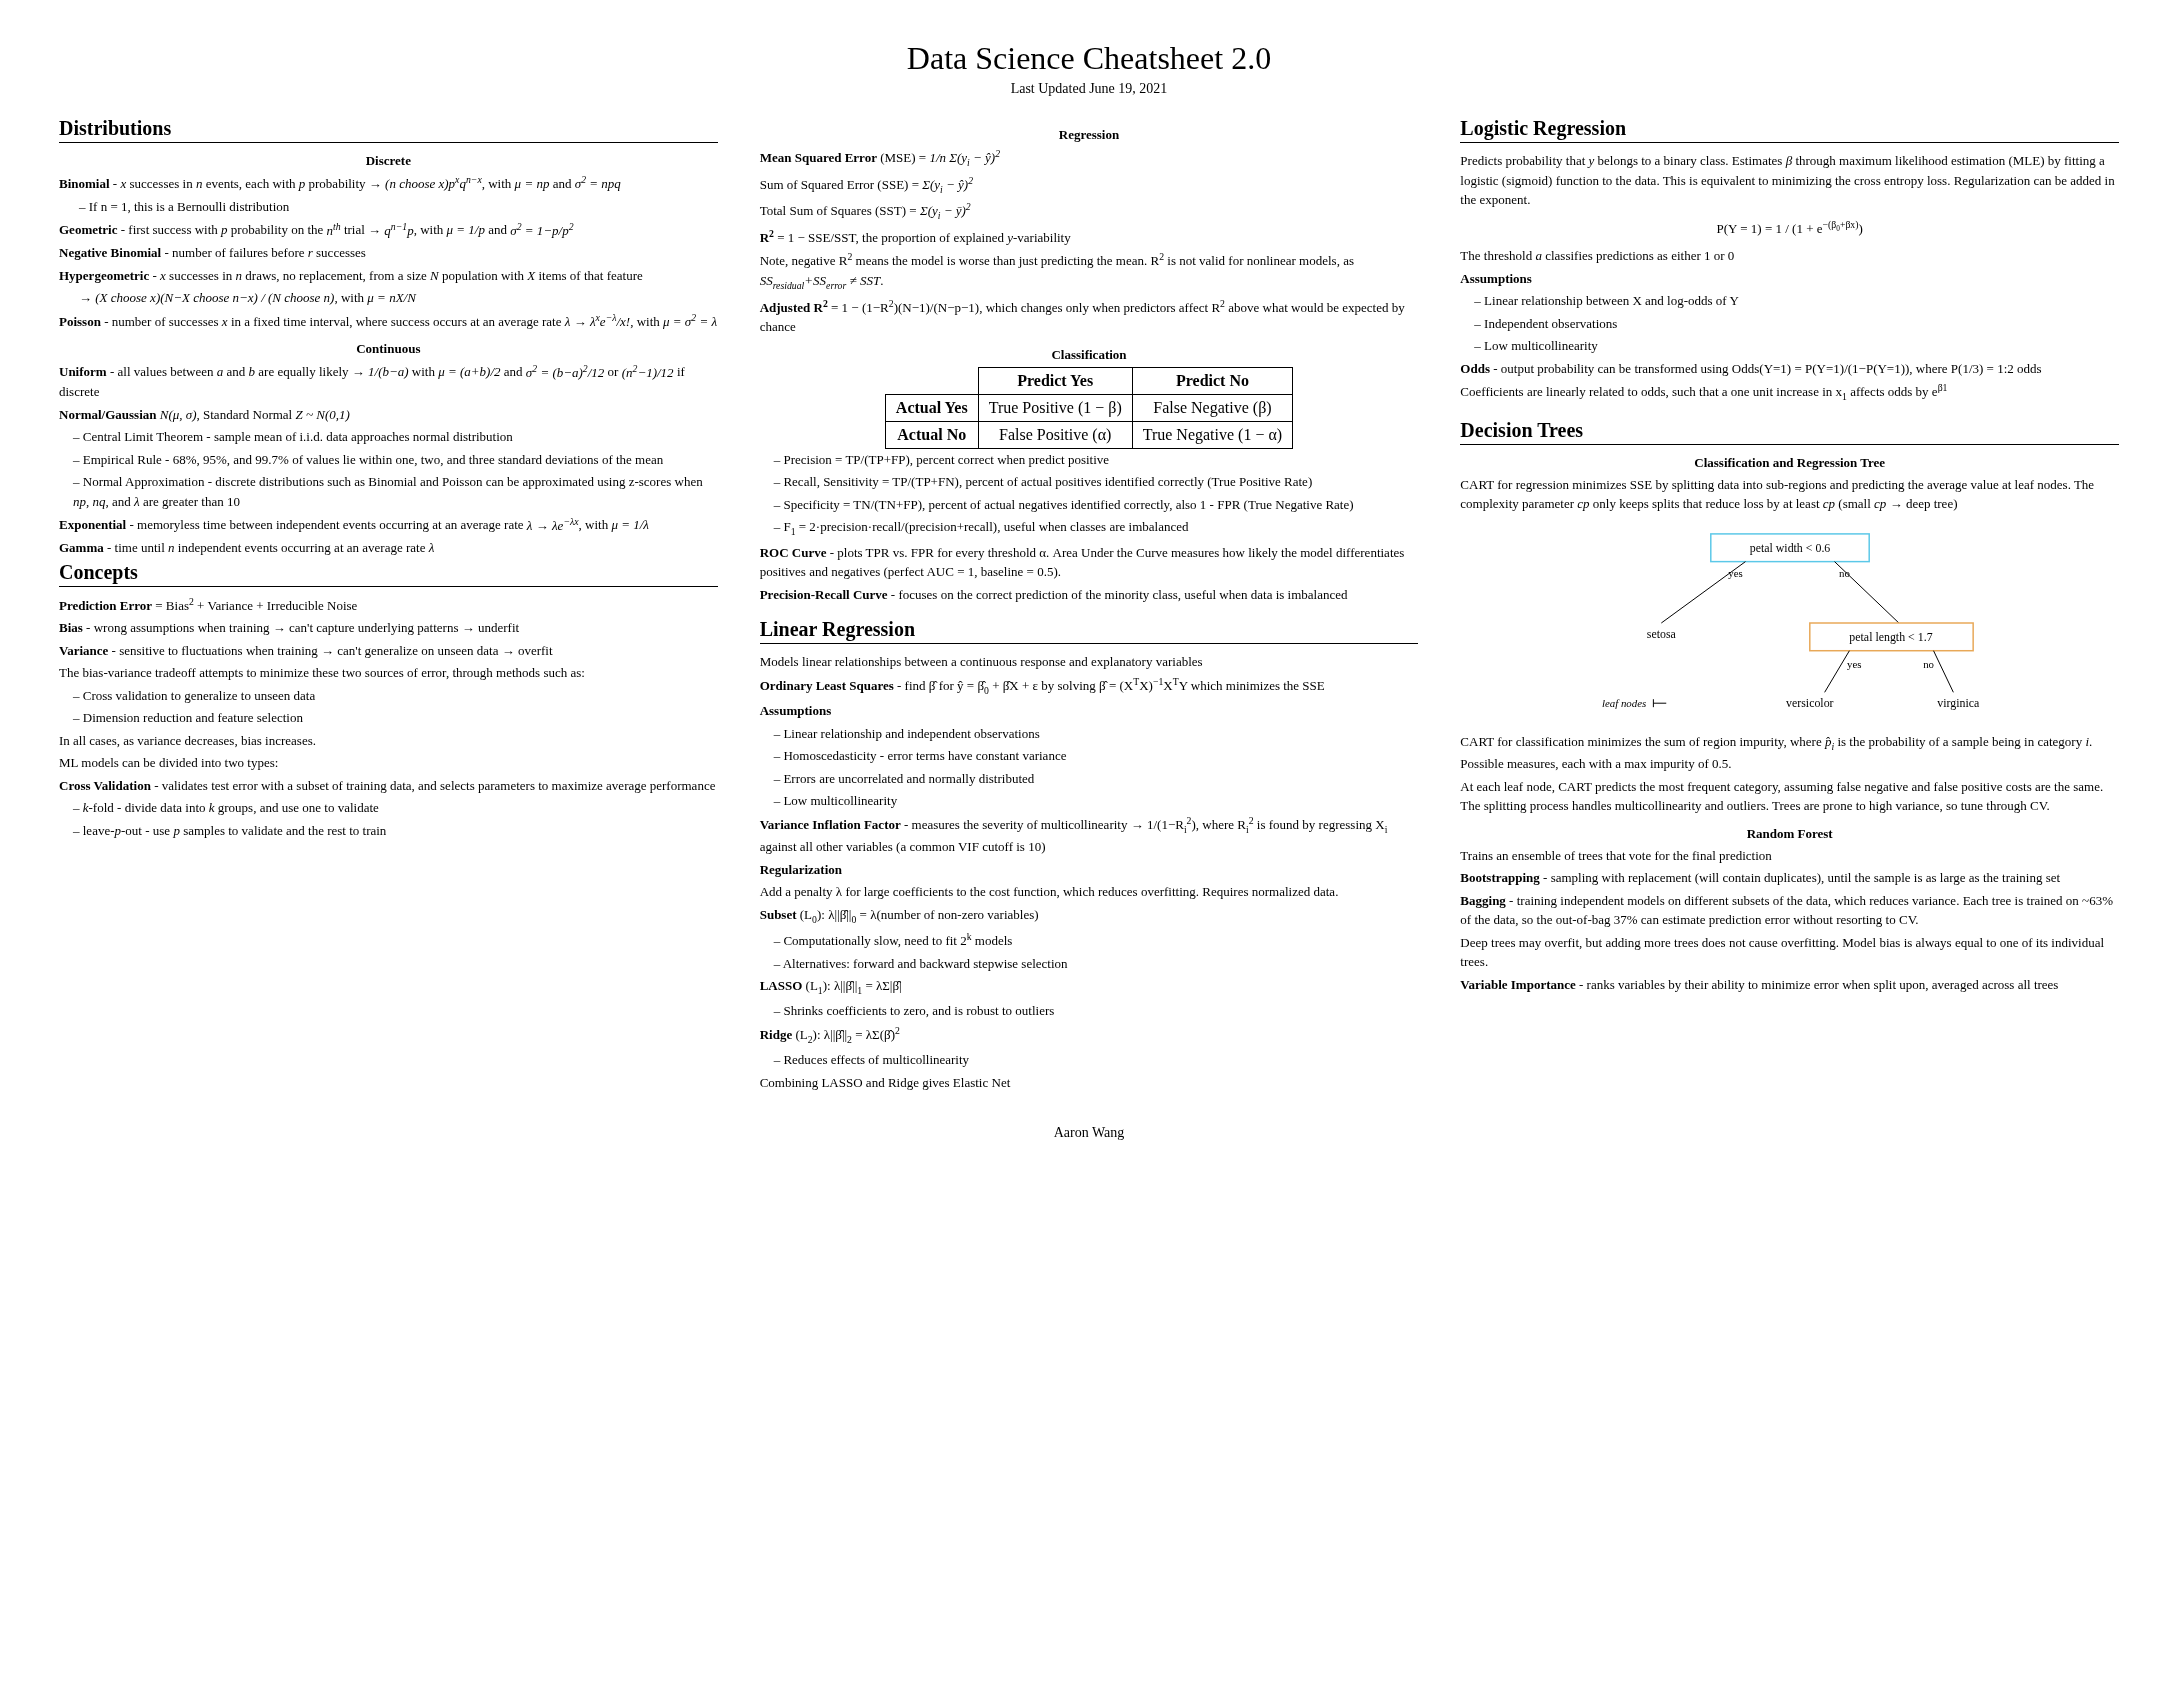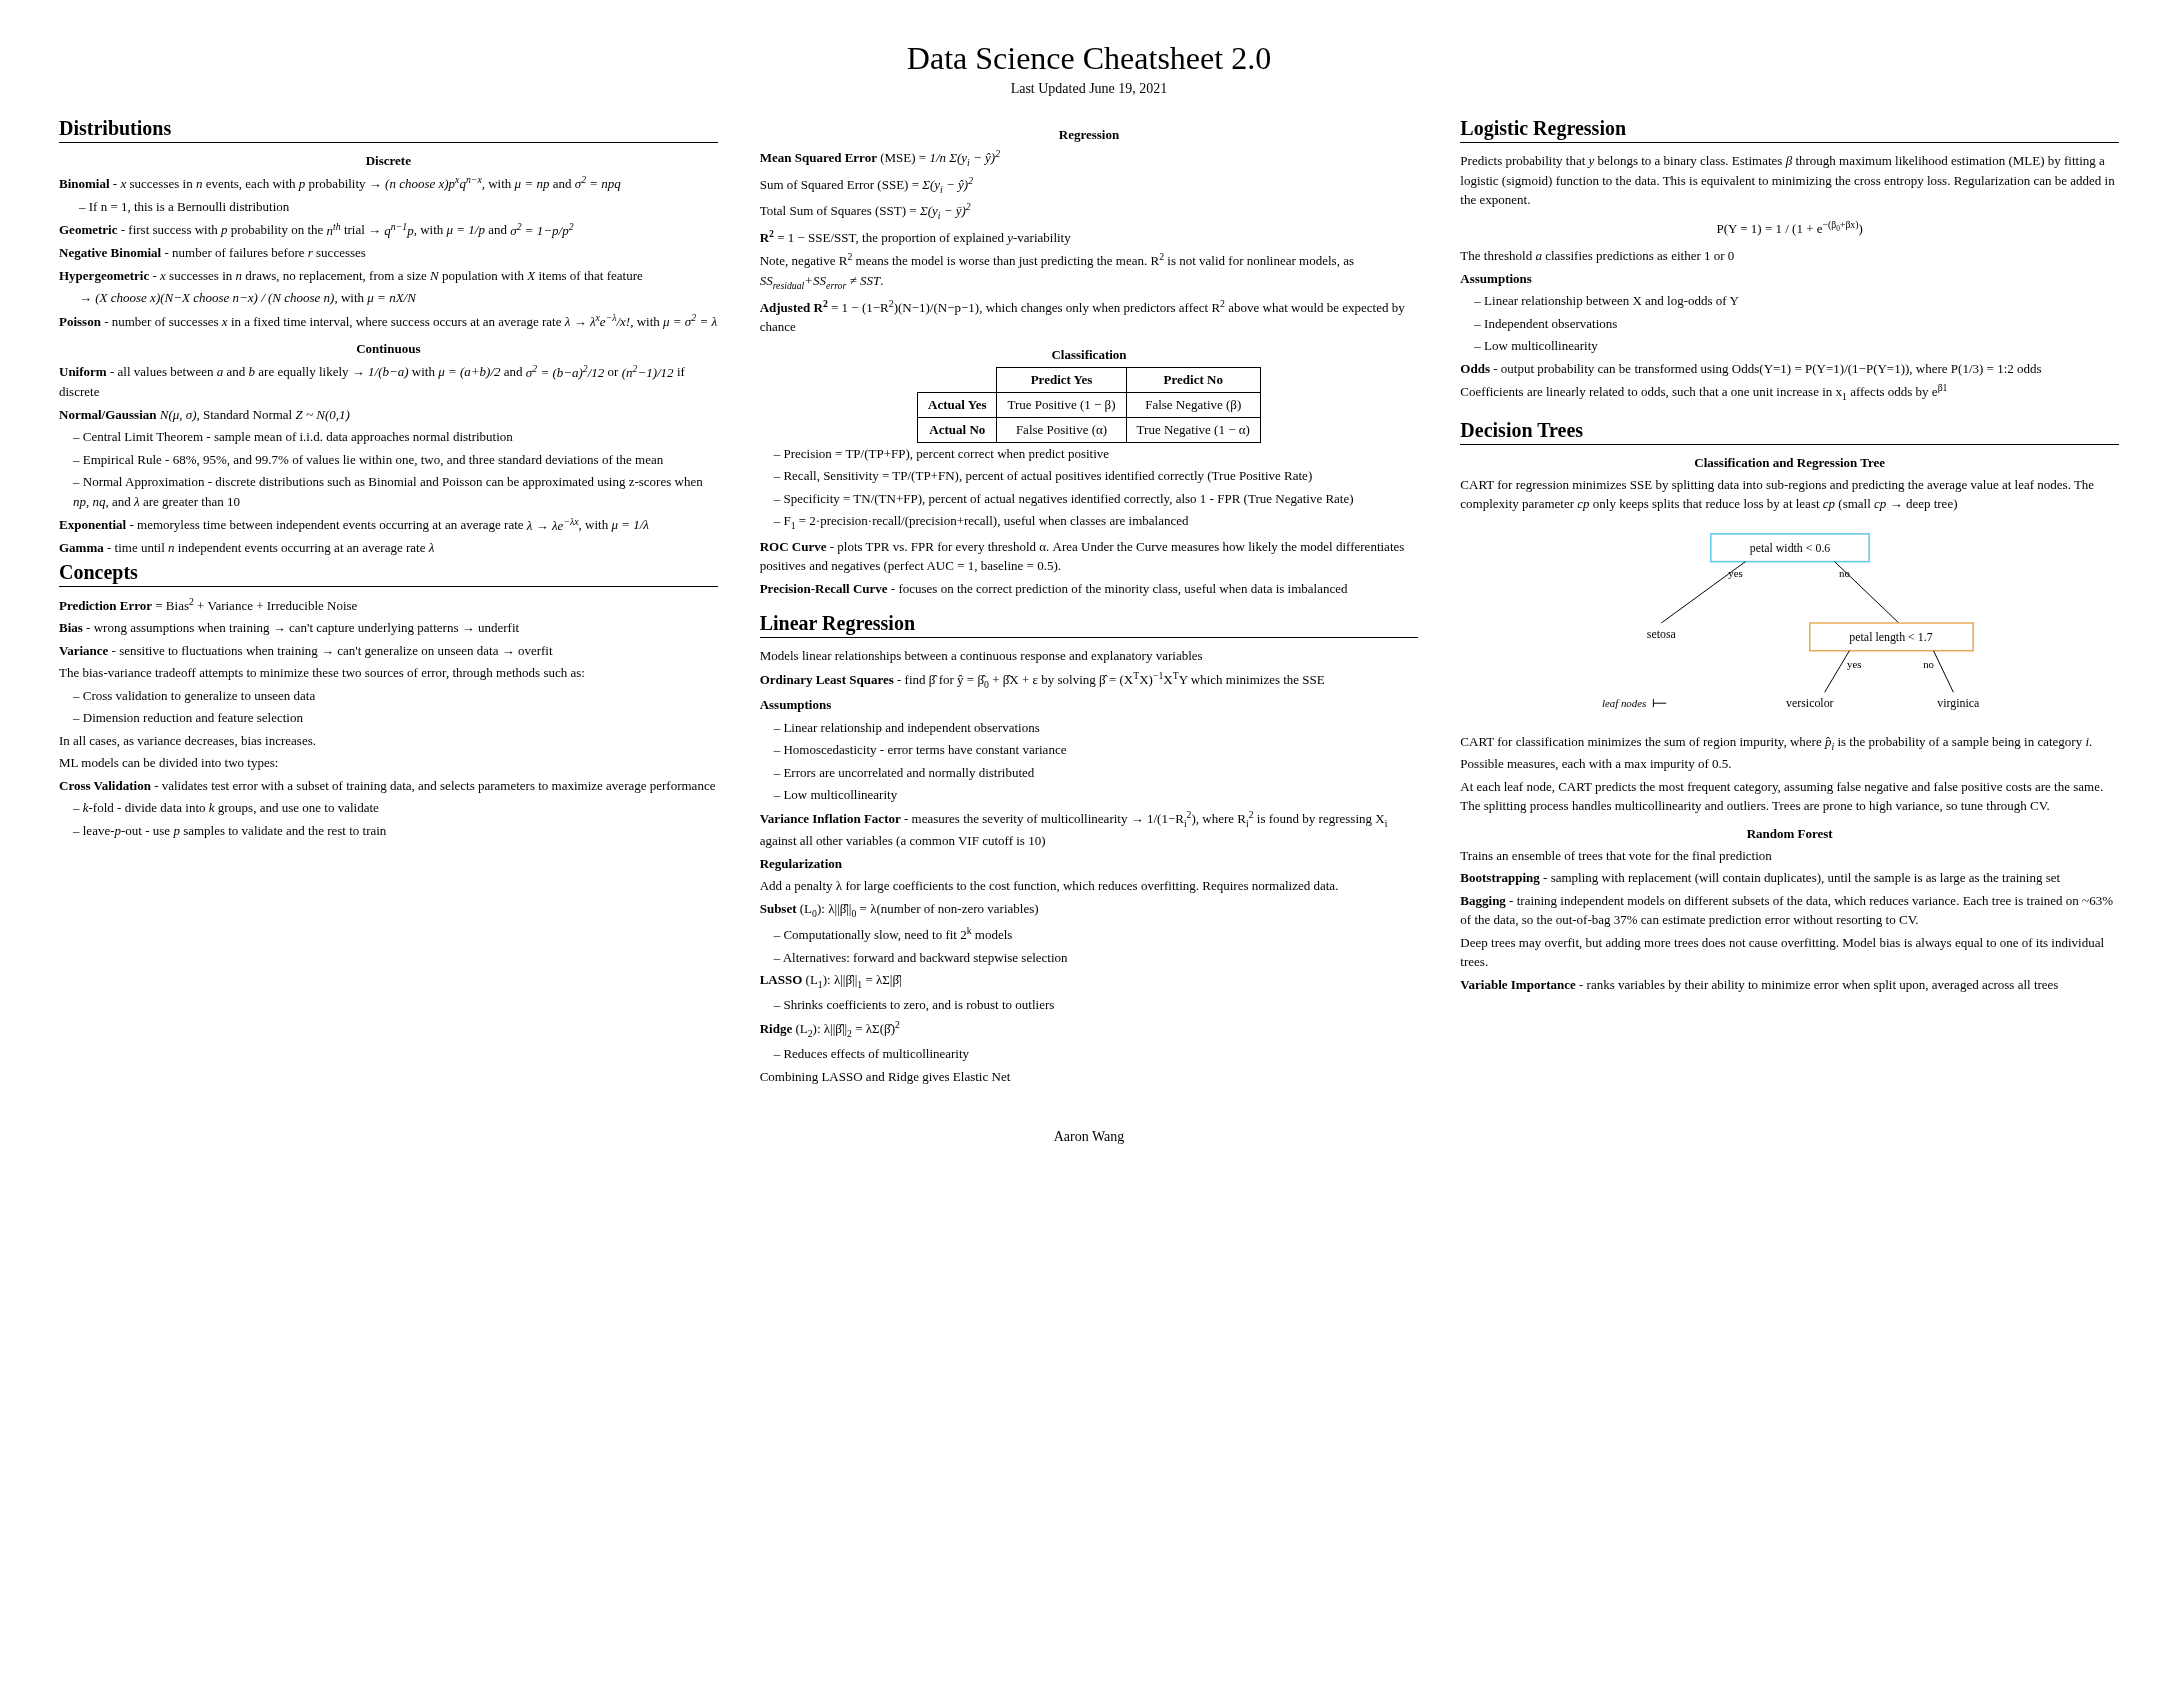--- a/index.html
+++ b/index.html
@@ -57,21 +57,21 @@
     }
     ul li::before {
       content: "– ";
     }
     .bold { font-weight: bold; }
 
     
     .confusion-table {
       border-collapse: collapse;
       margin: 1px auto;
-      font-size: 13px;
+      font-size: 16px;
     }
     .confusion-table td, .confusion-table th {
       border: 1px solid #000;
       padding: 4px 10px;
       text-align: center;
     }
     .confusion-table .no-border {
       border: none;
     }
 
@@ -82,21 +82,21 @@
       position: relative;
     }
     .tree-svg {
       display: block;
       margin: 0 auto;
     }
 
     
     .footer {
       text-align: center;
-      margin-top: 40px;
+      margin-top: 30px;
       font-size: 14px;
     }
 
     sup { font-size: 0.75em; vertical-align: super; }
     sub { font-size: 0.75em; vertical-align: sub; }
 
     .math { font-style: italic; }
 
     .indent { padding-left: 20px; }
 

